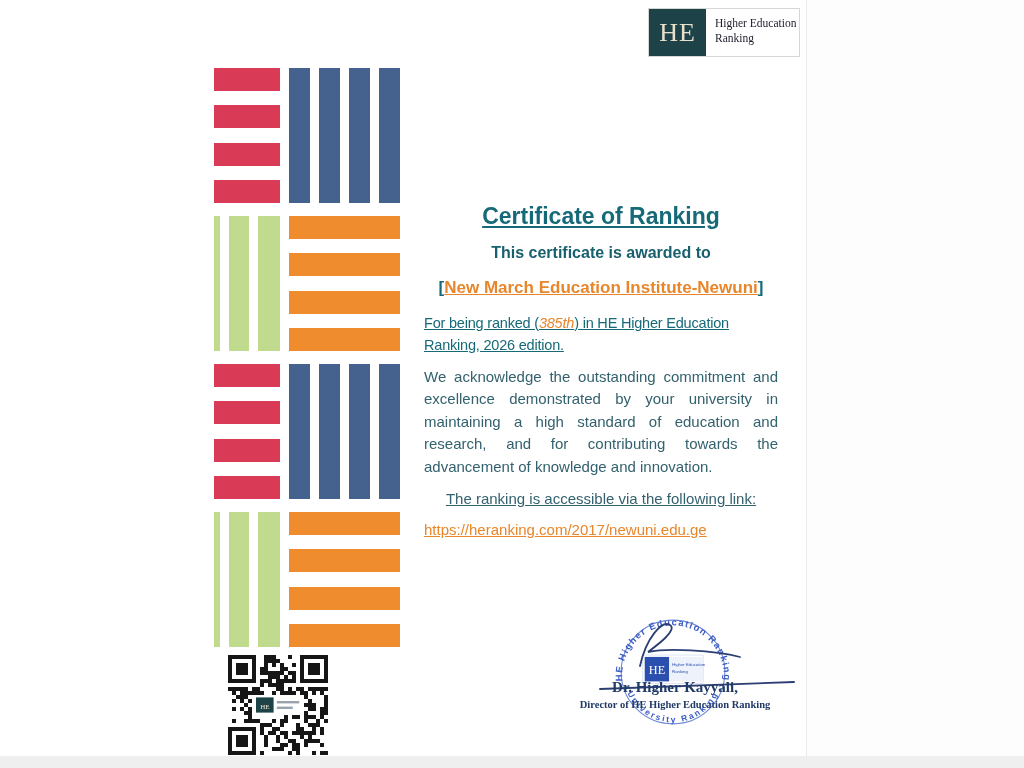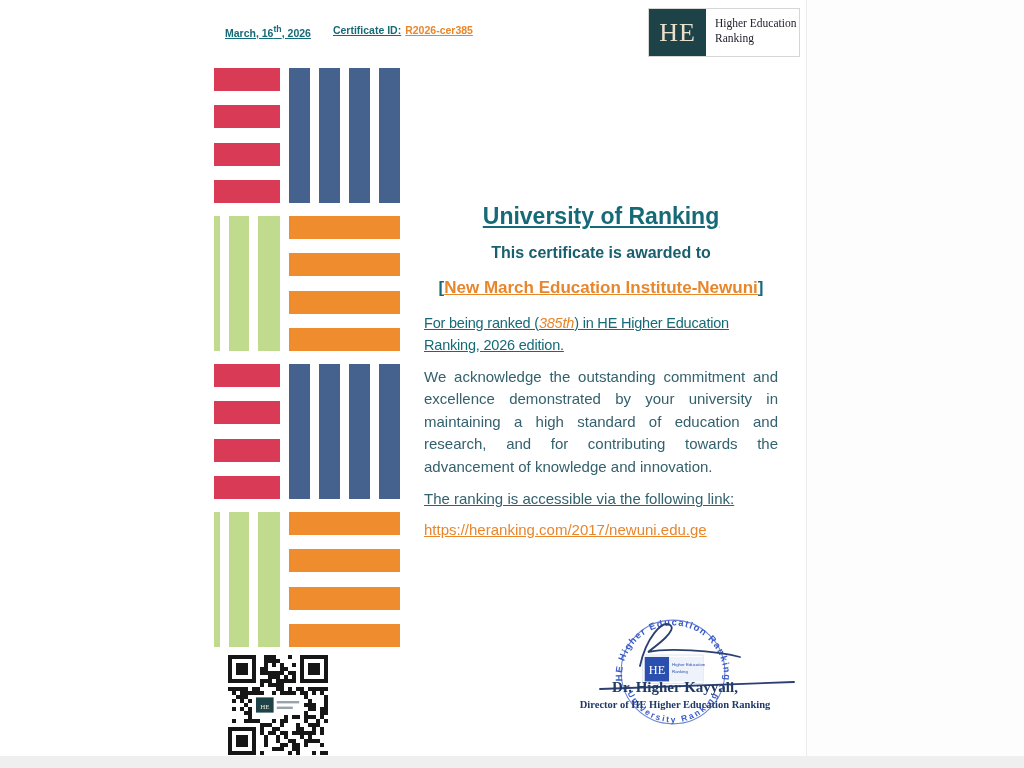--- a/index.html
+++ b/index.html
@@ -42,21 +42,21 @@
   .cert-subtitle{margin-top:14px;font-size:16px;font-weight:bold;color:#19606e;}
   .cert-awardee{margin-top:16px;font-size:17px;font-weight:bold;}
   .cert-awardee .bracket{color:var(--teal-heading);text-decoration:underline;}
   .cert-awardee .award-name{color:var(--orange);text-decoration:underline;}
   .cert-ranked{margin-top:14px;text-align:left;font-size:14.5px;font-weight:normal;
         letter-spacing:-0.2px;line-height:22px;color:var(--teal-heading);
         text-decoration:underline;}
   .cert-ranked .rank-num{color:var(--orange);font-style:italic;}
   .cert-body{margin-top:10px;text-align:justify;font-size:15px;line-height:22.4px;
         color:var(--teal-text);}
-  .cert-linklabel{margin-top:12px;text-align:left;font-size:15px;
+  .cert-linklabel{margin-top:12px;text-align:center;font-size:15px;
         color:var(--teal-text);text-decoration:underline;}
   .cert-url{margin-top:14px;text-align:left;font-size:15px;color:var(--orange);
         text-decoration:underline;cursor:pointer;}
 
   
   #qr-svg{position:absolute;left:228px;top:655px;}
 
   
   #stamp-svg{position:absolute;left:607px;top:606px;}
   #sig-svg{position:absolute;left:588px;top:612px;}
@@ -70,26 +70,20 @@
         fill:var(--stamp-blue);}
 </style>
 </head>
 <body>
 
 <div class="page">
 
   <div class="right-margin"></div>
   <div class="bottom-margin"></div>
 
-  <div class="header-meta">
-    <span class="date-text"><span>March, 16</span><sup>th</sup><span>, 2026</span></span>
-    <span class="certid">
-      <span class="lbl">Certificate ID:</span><span class="val">R2026-cer385</span>
-    </span>
-  </div>
 
   <div class="logo-box">
     <div class="logo-square">HE</div>
     <div class="logo-words">
       <div>Higher Education</div>
       <div>Ranking</div>
     </div>
   </div>
 
   <div id="art-grid">
@@ -143,21 +137,21 @@
         <div class="art-col art-right h">
           <div class="bar" style="background: rgb(238, 140, 46);"></div>
           <div class="bar" style="background: rgb(238, 140, 46);"></div>
           <div class="bar" style="background: rgb(238, 140, 46);"></div>
           <div class="bar" style="background: rgb(238, 140, 46);"></div>
         </div>
       </div>
     </div>
 
   <div class="content">
-    <div class="cert-title">University of Ranking</div>
+    <div class="cert-title">Certificate of Ranking</div>
     <div class="cert-subtitle">This certificate is awarded to</div>
     <div class="cert-awardee">
       <span class="bracket">[</span><span class="award-name">New March Education Institute-Newuni</span><span class="bracket">]</span>
     </div>
     <div class="cert-ranked">
       <span>For being ranked (</span><span class="rank-num">385th</span><span>) in HE Higher Education Ranking, 2026 edition.</span>
     </div>
     <div class="cert-body">We acknowledge the outstanding commitment and excellence demonstrated by your university in maintaining a high standard of education and research, and for contributing towards the advancement of knowledge and innovation.</div>
     <div class="cert-linklabel">The ranking is accessible via the following link:</div>
     <div class="cert-url">https://heranking.com/2017/newuni.edu.ge</div>

